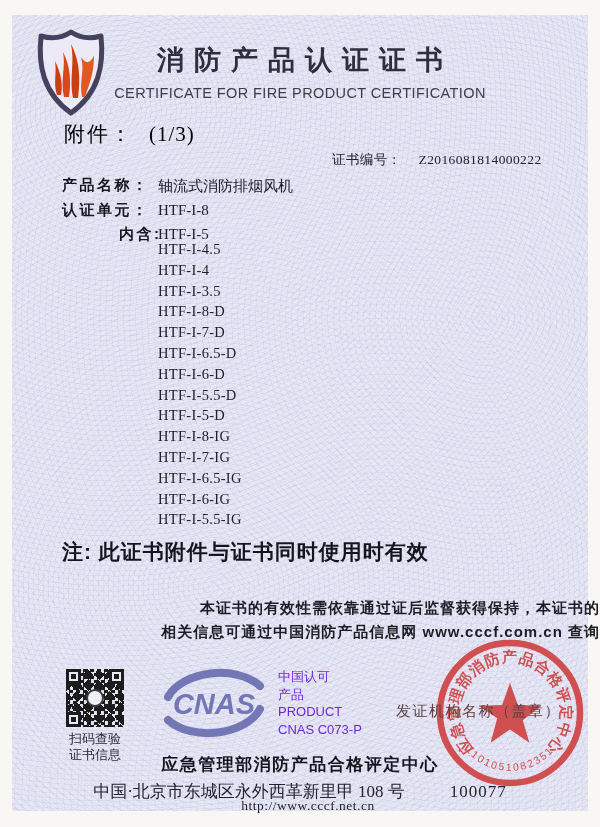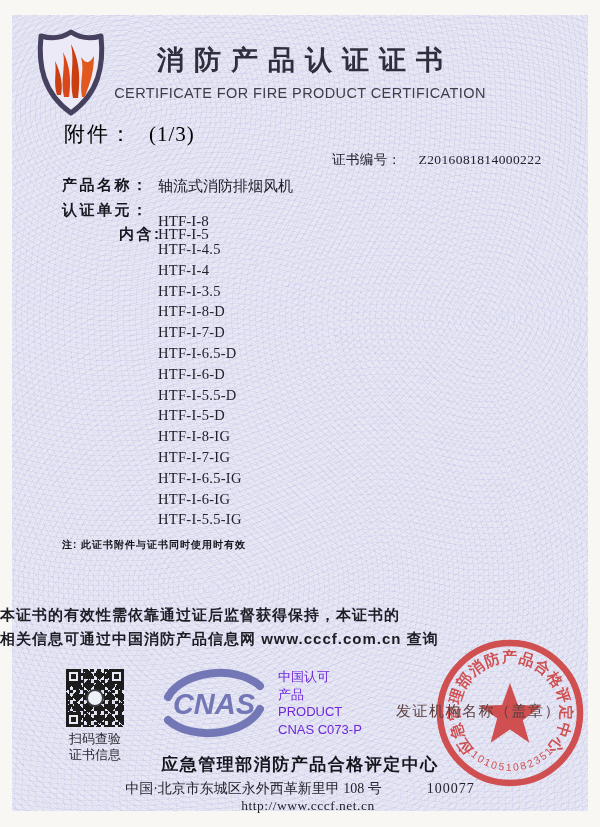--- a/index.html
+++ b/index.html
@@ -42,38 +42,38 @@
   .cert-no .val { margin-left:17px; }
 
   .field-label {
     font-family:"Liberation Sans", sans-serif;
     font-weight:bold; font-size:15px; letter-spacing:2.5px; color:#17171f;
   }
   .field-value { font-size:15px; color:#20202a; }
   .row-product .field-label { left:62px; top:176px; }
   .row-product .field-value { left:158px; top:177px; }
   .row-unit .field-label { left:62px; top:201px; }
-  .row-unit .field-value { left:158px; top:213px;text-align:center; }
+  .row-unit .field-value { left:158px; top:202px;text-align:center; }
   .row-contains .field-label { left:119px; top:225px; }
   .row-contains .field-value { left:158px; top:226px; }
   .row-product, .row-unit, .row-contains { position:static; }
   .row-product > span, .row-unit > span, .row-contains > span { position:absolute; }
 
   .models { left:158px; top:239px; font-size:14.5px; color:#21212b; }
   .models div { height:20.8px; line-height:20.8px; letter-spacing:0.3px; }
 
   .note {
-    left:62px; top:538px; font-size:10px; font-weight:bold;
+    left:62px; top:538px; font-size:21px; font-weight:bold;
     font-family:"Liberation Sans", sans-serif; letter-spacing:1px; color:#15151d;
   }
 
   .validity1, .validity2 {
-    left:0; right:0; text-align:left;
+    left:0; right:0; text-align:right;
     font-family:"Liberation Sans", sans-serif; font-weight:600;
-    font-size:15px; letter-spacing:1px; color:#1d1d26;margin-top:7px;
+    font-size:15px; letter-spacing:1px; color:#1d1d26;
   }
   .validity1 { top:599px; }
   .validity2 { top:623px; }
 
   .qr {
     left:66px; top:669px; width:58px; height:58px;
     background-color:transparent;
     background-image:
       repeating-conic-gradient(#1c1c1c 0% 25%, transparent 0% 50%),
       repeating-conic-gradient(from 45deg, #1c1c1c 0% 25%, transparent 0% 50%);
@@ -106,21 +106,21 @@
   .issuer-label {
     left:396px; top:702px; font-size:15px; letter-spacing:1.5px;
     color:#5e4040; z-index:6; font-family:"Liberation Serif", serif;
   }
 
   .org-name {
     left:0; right:0; top:753px; text-align:center;
     font-family:"Liberation Sans", sans-serif; font-weight:bold;
     font-size:17px; letter-spacing:1.5px; color:#15151d;
   }
-  .address-line { left:0; right:0; top:780px; text-align:center; font-size:14px; color:#23232d; }
+  .address-line { left:0; right:0; top:780px; text-align:center; font-size:17px; color:#23232d; }
   .address-line .postcode { margin-left:45px; letter-spacing:1px; }
   .website { left:16px; right:0; top:798px; text-align:center; font-size:13.5px; color:#23232d; letter-spacing:0.5px; }
 </style>
 </head>
 <body>
 
 <div class="cert-bg"></div>
 
 <svg class="abs logo" viewBox="0 0 76 90">
   <path d="M 38,5 C 47,11 58,12 68,9 C 71,38 66,66 38,86 C 10,66 5,38 8,9 C 18,12 29,11 38,5 Z" fill="#eceaf6" stroke="#46415e" stroke-width="5" stroke-linejoin="round"></path>

